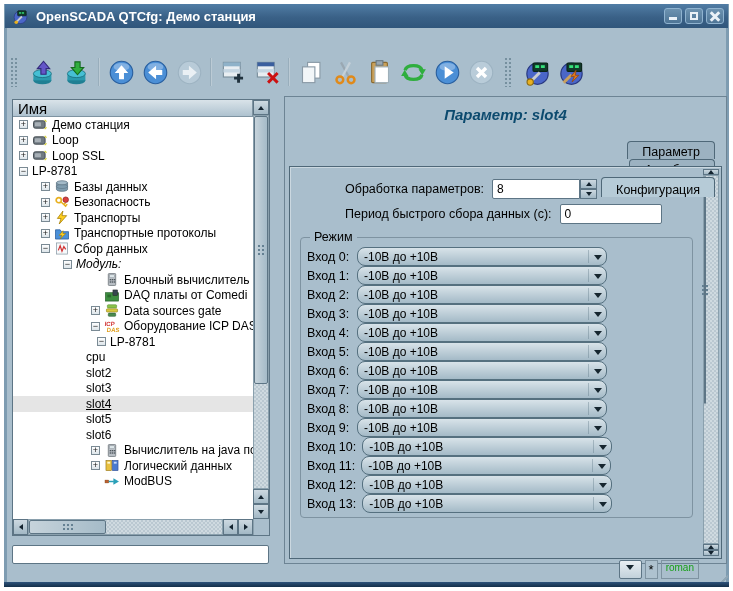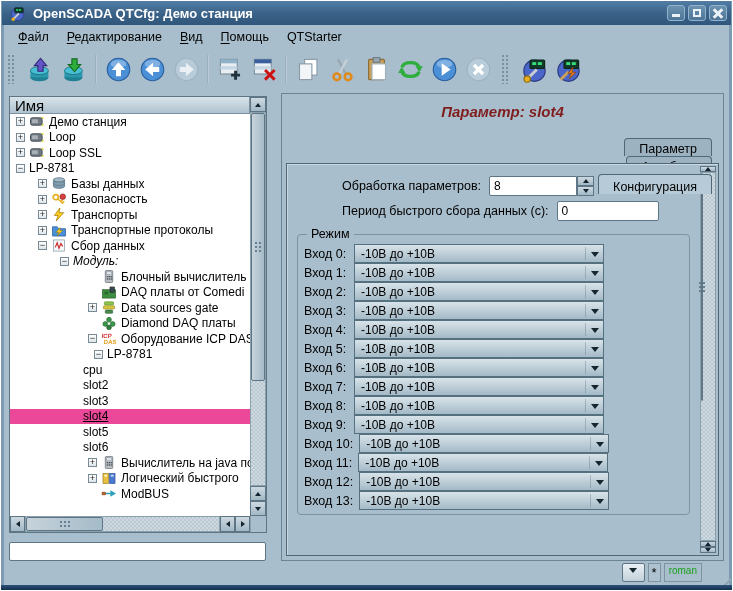--- a/index.html
+++ b/index.html
@@ -1,19 +1,19 @@
 <!DOCTYPE html>
 <html><head>
 <meta charset="utf-8">
 <style>
   html,body { margin:0; padding:0; background:#4a4a4a; }
   * { box-sizing:border-box; font-family:"Liberation Sans","DejaVu Sans",sans-serif; }
 
   .window { position:relative; width:733px; height:591px; background:#7e9cb1;
-            border:1px solid #ffffff; overflow:hidden; }
+            border:4px solid #ffffff; overflow:hidden; }
 
   
   .titlebar { position:absolute; left:1px; right:1px; top:0; height:24px;
               background:linear-gradient(180deg,#517da5 0%,#3a6187 55%,#30567b 100%);
               display:flex; align-items:center; padding:0 4px 0 7px; }
   .titlebar .ttext { color:#fff; font-size:13px; font-weight:bold; margin-left:7px; flex:1;
                      white-space:nowrap; }
   .wbtns { display:flex; gap:3px; }
   .wbtn { width:18px; height:16px; background:linear-gradient(#6c92b0,#4e7596);
           border:1px solid #8fb3d0; border-radius:3px; position:relative; cursor:default; }
@@ -47,21 +47,21 @@
 
   
   .tree-widget { position:absolute; left:8px; top:95px; width:258px; height:437px;
                  border:1px solid #5d7585; background:#fff;
                  display:grid; grid-template-columns:1fr 16px; grid-template-rows:17px 1fr 16px; }
   .tree-header { grid-column:1; grid-row:1; background:linear-gradient(#d9e3e9,#aec2cf);
                  border-bottom:1px solid #7e93a1; border-right:1px solid #7e93a1;
                  font-size:15px; display:flex; align-items:center; padding-left:5px; }
   .tree-rows { grid-column:1; grid-row:2; overflow:hidden; background:#fff; }
   .trow { height:15.5px; display:flex; align-items:center; white-space:nowrap; font-size:12px; color:#000; }
-  .trow.selected { background:#ec4899;text-decoration:underline; }
+  .trow.selected { background:#e5e5e5;text-decoration:underline; }
   .trow.italic .tlabel { font-style:italic; }
   .exp { width:9px; height:9px; flex-shrink:0; margin-right:4px;
          border:1px solid #7a8a94; background:linear-gradient(#fefefe,#dde5ea);
          font-size:9px; line-height:7px; text-align:center; color:#222; }
   .exp:empty { visibility:hidden; }
   .ticon { width:16px; height:13px; flex-shrink:0; margin-right:4px; }
   .lvl0 { padding-left:6px; }  .lvl1 { padding-left:28px; }
   .lvl2 { padding-left:50px; } .lvl3 { padding-left:78px; }
   .lvl4 { padding-left:84px; } .lvl5 { padding-left:60px; }
 
@@ -90,21 +90,21 @@
   .tri-right { width:0; height:0; border-top:3.5px solid transparent; border-bottom:3.5px solid transparent; border-left:4.5px solid #12222e; }
 
   .filter-input { position:absolute; left:8px; top:541px; width:257px; height:19px;
                   border:1px solid #5d7585; border-radius:2px; background:#fff;
                   font-size:12px; padding:0 4px; outline:none; }
 
   
   .right-panel { position:absolute; left:280px; top:92px; width:443px; height:468px;
                  border:1px solid #6d8494; background:#a9becc; }
   .panel-title { margin-top:9px; text-align:center; font-size:15px; font-weight:bold;
-                 font-style:italic; color:#7f1d1d; }
+                 font-style:italic; color:#0c4a6e; }
   .tabs { position:absolute; left:7px; top:44px; right:8px; height:26px;
           display:flex; align-items:flex-end;flex-direction:column; }
   .tab { height:20px; padding:3px 14px 0 14px; font-size:12.5px; background:#9cb2c1;
          border:1px solid #4f6878; border-bottom:none; border-radius:4px 4px 0 0;
          margin-right:3px; position:relative; }
   .tab.active { height:25px; padding-top:5px; background:#b6cbd7; z-index:3; }
   .tab-pane { position:absolute; left:4px; top:69px; right:4px; bottom:4px;
               border:1px solid #4f6878; background:#a9becc; z-index:1;
               box-shadow:inset 1px 1px 0 rgba(255,255,255,.4); }
   .content { position:absolute; left:3px; top:3px; right:20px; bottom:2px; overflow:hidden; }
@@ -122,21 +122,21 @@
   .text-field { width:102px; height:20px; border:1px solid #5d7585; border-radius:2px;
                 background:#fff; font-size:12px; padding:0 4px; outline:none; }
 
   fieldset.groupbox { border:1px solid #7e93a1; border-radius:4px;
                       margin:6px 8px 0 7px; padding:3px 6px 4px 6px; }
   fieldset.groupbox legend { font-size:12.5px; padding:0 4px; margin-left:3px; }
 
   .crow { display:flex; align-items:center; height:19px; }
   .clabel { min-width:44px; margin-right:6px; font-size:12.5px; white-space:nowrap; }
   .combo { width:250px; height:19px; position:relative; border:1px solid #55707f;
-           border-radius:0; background:linear-gradient(#d8e3e9,#a4bac7);
+           border-radius:8px; background:linear-gradient(#d8e3e9,#a4bac7);
            display:flex; align-items:center; padding:0 22px 0 6px; font-size:12px; }
   .combo::before { content:""; position:absolute; right:17px; top:2px; bottom:2px; width:1px;
                    background:rgba(85,112,127,.35); }
   .carrow { position:absolute; right:4px; top:7px; width:0; height:0;
             border:4.5px solid transparent; border-top:5.5px solid #16262f; }
 
   
   .statusbar { position:absolute; left:4px; right:4px; bottom:6px; height:23px;
                display:flex; align-items:center; justify-content:flex-end;
                gap:3px; padding-right:26px; }
@@ -248,32 +248,20 @@
     <span class="ttext">OpenSCADA QTCfg: Демо станция</span>
     <div class="wbtns">
       <div class="wbtn wbtn-min"></div>
       <div class="wbtn wbtn-max"></div>
       <div class="wbtn wbtn-close"></div>
     </div>
   </div>
 
   <div class="body"></div>
 
-  <div class="menubar">
-
-      <div class="menu-item"><span class="u">Ф</span><span>айл</span></div>
-
-      <div class="menu-item"><span class="u">Р</span><span>едактирование</span></div>
-
-      <div class="menu-item"><span class="u">В</span><span>ид</span></div>
-
-      <div class="menu-item"><span class="u">П</span><span>омощь</span></div>
-
-      <div class="menu-item"><span class="u"></span><span>QTStarter</span></div>
-    </div>
 
   <div class="toolbar">
     <div class="tb-handle"></div>
 
     <div class="tbtn">
       <svg viewBox="0 0 24 24">
         <ellipse cx="11" cy="19" rx="8" ry="3.5" fill="#1f7f93"></ellipse>
         <rect x="3" y="13" width="16" height="6" fill="#2a99ad"></rect>
         <ellipse cx="11" cy="13" rx="8" ry="3.5" fill="#46bfd4" stroke="#13606f" stroke-width=".6"></ellipse>
         <path d="M12 2 l5.5 6.5 h-3.2 v5 h-4.6 v-5 H6.5 Z" fill="#6456c8" stroke="#332a7a"></path>
@@ -500,27 +488,20 @@
 
         <div class="trow lvl3">
           <span class="exp">+</span>
           <svg class="ticon">
             <use href="#i-gate"></use>
           </svg>
           <span class="tlabel">Data sources gate</span>
         </div>
 
 
-        <div class="trow lvl3">
-          <span class="exp"></span>
-          <svg class="ticon">
-            <use href="#i-diamond"></use>
-          </svg>
-          <span class="tlabel">Diamond DAQ платы</span>
-        </div>
 
         <div class="trow lvl3">
           <span class="exp">−</span>
           <svg class="ticon">
             <use href="#i-icpdas"></use>
           </svg>
           <span class="tlabel">Оборудование ICP DAS</span>
         </div>
 
         <div class="trow lvl4 no-icon">
@@ -571,21 +552,21 @@
             <use href="#i-calc"></use>
           </svg>
           <span class="tlabel">Вычислитель на java по</span>
         </div>
 
         <div class="trow lvl3">
           <span class="exp">+</span>
           <svg class="ticon">
             <use href="#i-logic"></use>
           </svg>
-          <span class="tlabel">Логический быстрого</span>
+          <span class="tlabel">Логический данных</span>
         </div>
 
         <div class="trow lvl3">
           <span class="exp"></span>
           <svg class="ticon">
             <use href="#i-modbus"></use>
           </svg>
           <span class="tlabel">ModBUS</span>
         </div>
       </div>

